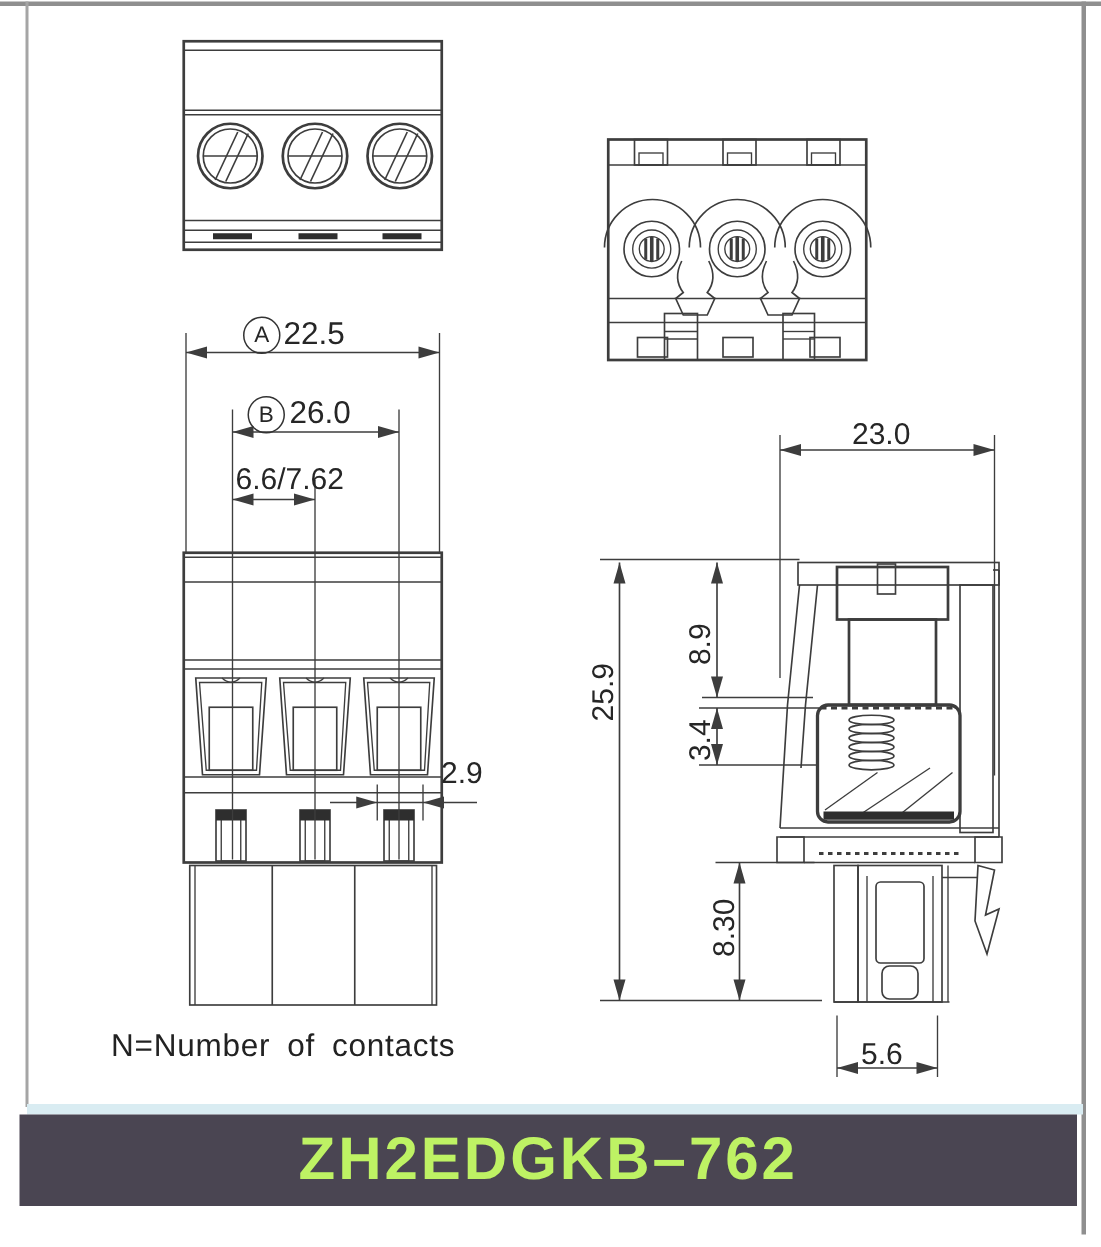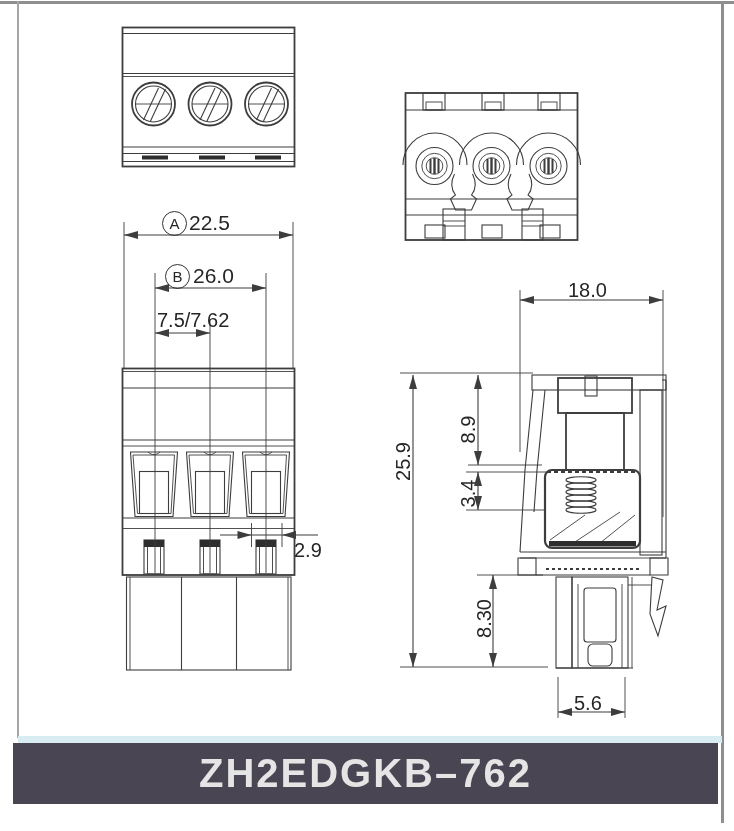--- a/index.html
+++ b/index.html
@@ -288,29 +288,30 @@
         <path class="arw" d="M625,712 L611,708 L611,716 Z"></path>
     </g>
   </svg>
 
   <div class="datum" style="left:162px;top:211px;">A</div>
   <div class="dim big" style="left:189px;top:211px;text-align:right;">22.5</div>
 
   <div class="datum" style="left:165px;top:264px;">B</div>
   <div class="dim big" style="left:193px;top:264px;">26.0</div>
 
-  <div class="dim" style="left:157px;top:309px;">7.5/7.62</div>
-  <div class="dim" style="left:294px;top:505px;margin-top:34px;">2.9</div>
-
-  <div class="dim" style="left:568px;top:279px;">18.0</div>
+  <div class="dim" style="left:157px;top:309px;">6.6/7.62</div>
+  <div class="dim" style="left:294px;top:505px;">2.9</div>
+
+  <div class="dim" style="left:568px;top:279px;">23.0</div>
   <div class="dim rot" style="left:374px;top:450px;width:58px;">25.9</div>
   <div class="dim rot" style="left:447px;top:418px;width:42px;">8.9</div>
   <div class="dim rot" style="left:447px;top:482px;width:42px;">3.4</div>
   <div class="dim rot" style="left:457px;top:607px;width:54px;">8.30</div>
   <div class="dim" style="left:574px;top:692px;text-align:right;">5.6</div>
 
+  <div id="note">N=Number of contacts</div>
 
   <div id="strip" style="background: rgb(217, 236, 242);"></div>
   <div id="banner" style="background: rgb(74, 69, 82);">
-    <span style="color: #e5e5e5;">ZH2EDGKB–762</span>
+    <span style="color: #bef264;">ZH2EDGKB–762</span>
   </div>
 
 </div>
 
 </body></html>

